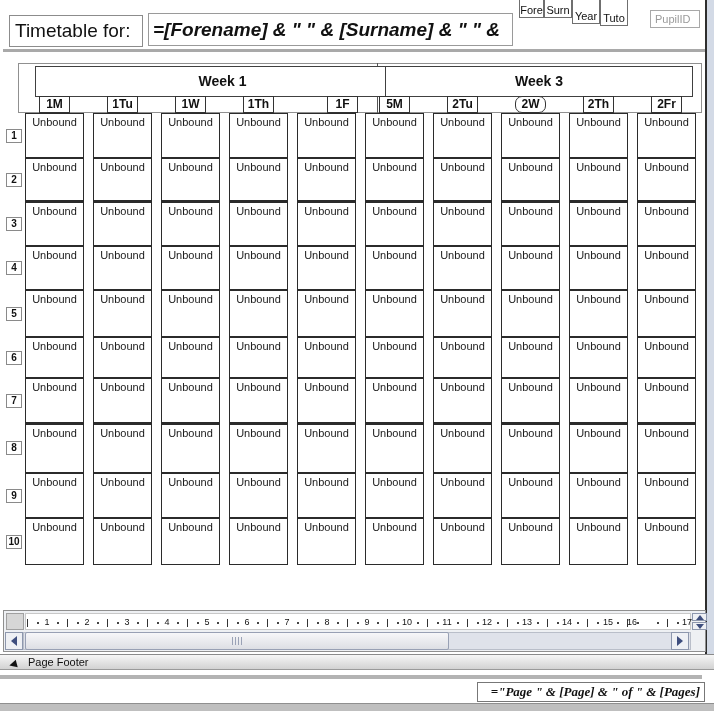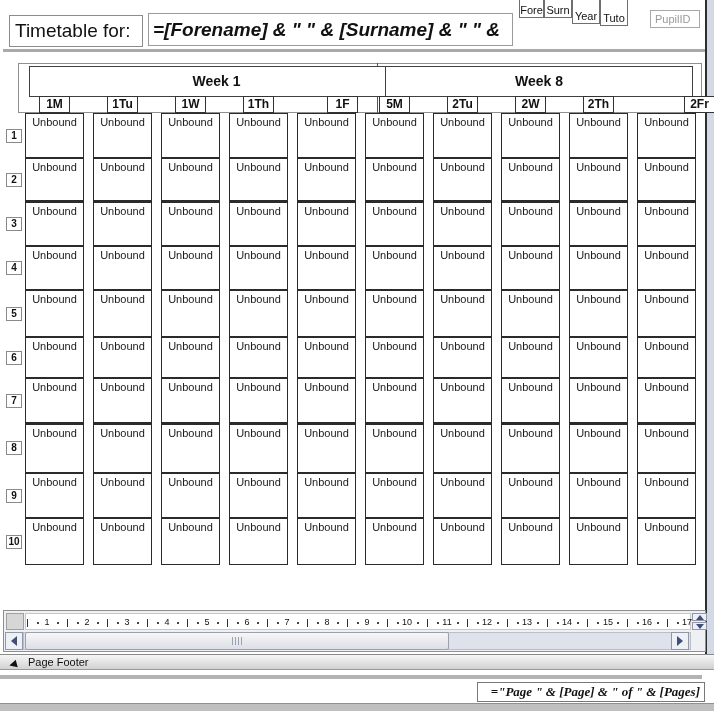--- a/index.html
+++ b/index.html
@@ -87,22 +87,22 @@
   <div class="abs formula-box">=[Forename] &amp; " " &amp; [Surname] &amp; "  " &amp;</div>
   <div class="abs mini" style="left:519px;top:-6px;width:25px;height:24px;">Fore</div>
   <div class="abs mini" style="left:544px;top:-6px;width:28px;height:24px;">Surn</div>
   <div class="abs mini" style="left:572px;top:-2px;width:28px;height:26px;">Year</div>
   <div class="abs mini" style="left:600px;top:-2px;width:28px;height:28px;">Tuto</div>
   <div class="abs pupilid">PupilID</div>
   <div class="abs hrule"></div>
 
   <div class="abs head-panel"></div>
   <div class="abs week-div"></div>
-  <div class="abs week-box" style="left:29px;width:375px;">Week 1</div>
-  <div class="abs week-box" style="left:385px;width:308px;">Week 8</div>
+  <div class="abs week-box" style="left:35px;width:375px;">Week 1</div>
+  <div class="abs week-box" style="left:385px;width:308px;">Week 3</div>
 
 
   <div class="abs scroll-frame">
     <div class="ruler-origin"></div>
     <div class="ruler">
         <div class="rtick" style="left: 1px;"></div>
         <div class="rdot" style="left: 11px;"></div>
         <div class="rnum" style="left: 21px;">1</div>
         <div class="rdot" style="left: 31px;"></div>
         <div class="rtick" style="left: 41px;"></div>
@@ -156,21 +156,21 @@
         <div class="rtick" style="left: 521px;"></div>
         <div class="rdot" style="left: 531px;"></div>
         <div class="rnum" style="left: 541px;">14</div>
         <div class="rdot" style="left: 551px;"></div>
         <div class="rtick" style="left: 561px;"></div>
         <div class="rdot" style="left: 571px;"></div>
         <div class="rnum" style="left: 581px; text-align: right;">15</div>
         <div class="rdot" style="left: 591px;"></div>
         <div class="rtick" style="left: 601px;"></div>
         <div class="rdot" style="left: 611px;"></div>
-        <div class="rnum" style="left: 621px;">16</div>
+        <div class="rnum" style="left: 606px;">16</div>
         <div class="rdot" style="left: 631px;"></div>
         <div class="rtick" style="left: 641px;"></div>
         <div class="rdot" style="left: 651px;"></div>
         <div class="rnum" style="left: 661px;">17</div>
       </div>
     <div class="sbtn" style="left:688px;top:2px;width:15px;height:8px;">
       <span class="tri-up"></span>
     </div>
     <div class="sbtn" style="left:688px;top:11px;width:15px;height:8px;">
       <span class="tri-down"></span>
@@ -309,16 +309,16 @@
     <div class="rowlabel" style="top: 441px;">8</div>
     <div class="rowlabel" style="top: 489px;">9</div>
     <div class="rowlabel" style="top: 535px;">10</div>
     <div class="dayhead" style="left: 39px;">1M</div>
     <div class="dayhead" style="left: 107px;">1Tu</div>
     <div class="dayhead" style="left: 175px;">1W</div>
     <div class="dayhead" style="left: 243px;">1Th</div>
     <div class="dayhead" style="left: 327px;">1F</div>
     <div class="dayhead" style="left: 379px;">5M</div>
     <div class="dayhead" style="left: 447px;">2Tu</div>
-    <div class="dayhead" style="left: 515px;">2W</div>
+    <div class="dayhead" style="left: 515px; border-radius: 7px;">2W</div>
     <div class="dayhead" style="left: 583px;">2Th</div>
-    <div class="dayhead" style="left: 684px;">2Fr</div>
+    <div class="dayhead" style="left: 651px;">2Fr</div>
   </div>
 
 </body></html>

